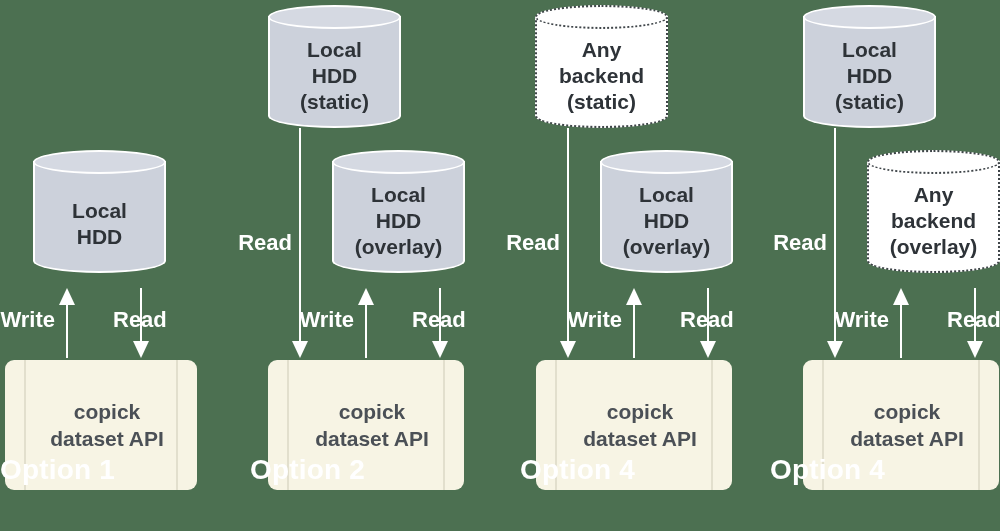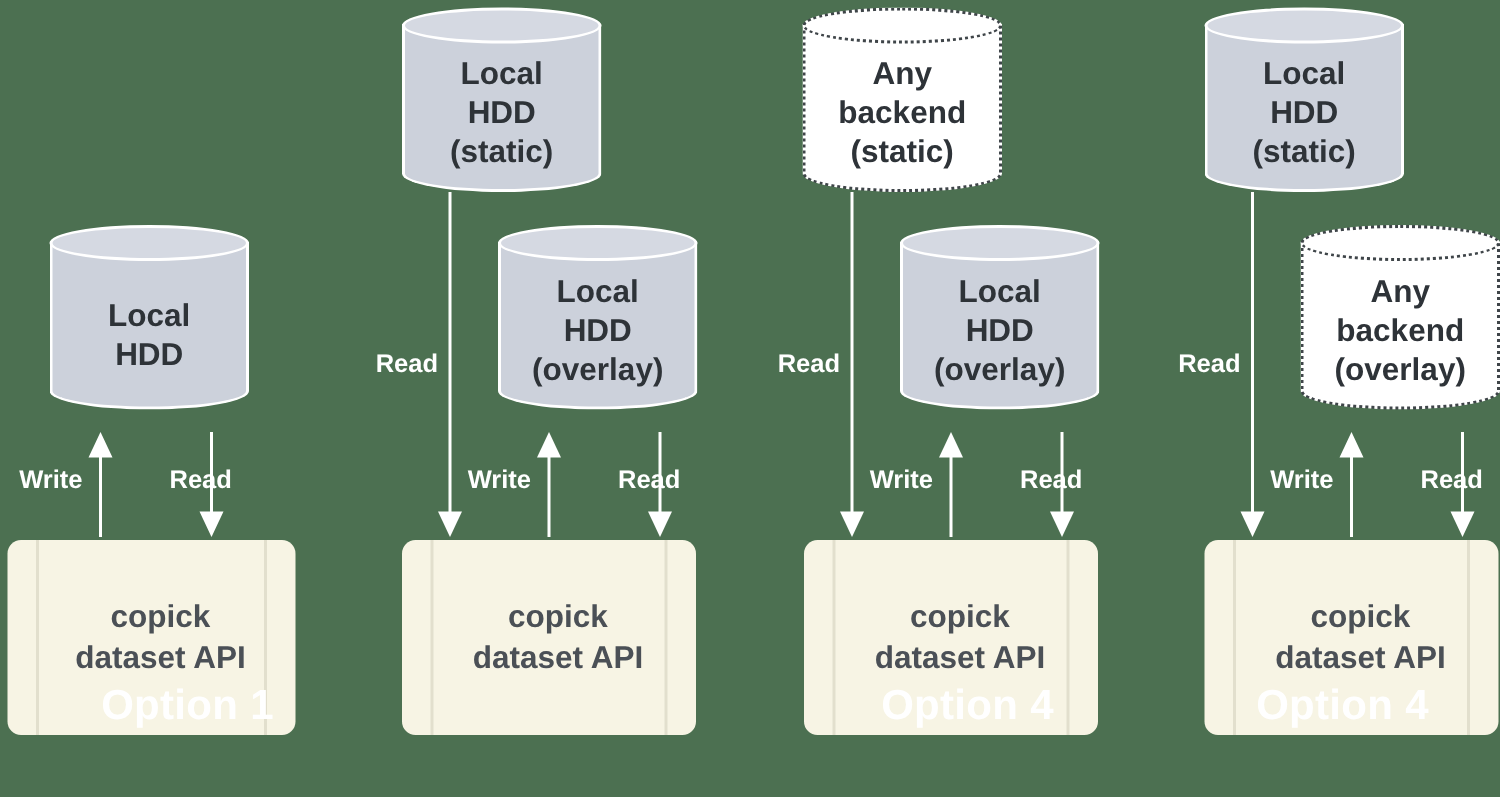--- a/index.html
+++ b/index.html
@@ -135,33 +135,32 @@
   .arrow.up .head {
     top: 0;
     border-bottom: 17px solid #ffffff;
   }
   .arrow.up .shaft { top: 12px; }
 
   .arrowlabel {
     position: absolute;
     color: #ffffff;
     font-weight: bold;
-    font-size: 17px;
+    font-size: 22px;
     line-height: 17px;
     white-space: nowrap;
   }
   .arrowlabel.right { text-align: left; }
   .arrowlabel.left  { text-align: right; }
 
   
   .caption {
     position: absolute;
     left: 0; right: 0;
     bottom: 2px;
-    text-align: center;
     color: #ffffff;
     font-weight: bold;
     font-size: 28px;
     line-height: 34px;
     letter-spacing: 0.2px;
   }
 </style>
 </head>
 <body>
 
@@ -244,20 +243,21 @@
 
     <div class="apibox" style="left:18px; top:360px; width:196px; height:130px;">
       <div class="bar l"></div>
       <div class="bar r"></div>
       <div class="txt">
         <div>copick</div>
         <div>dataset API</div>
       </div>
     </div>
 
+    <div class="caption">Option 2</div>
   </div>
 
   <div class="col" id="col3">
 
     <div class="cyl dotted" style="left:15px; top:5px; width:133px; height:123px;">
       <div class="body"></div>
       <div class="top"></div>
       <div class="label" style="top:32px;">
         <div>Any</div>
         <div>backend</div>

